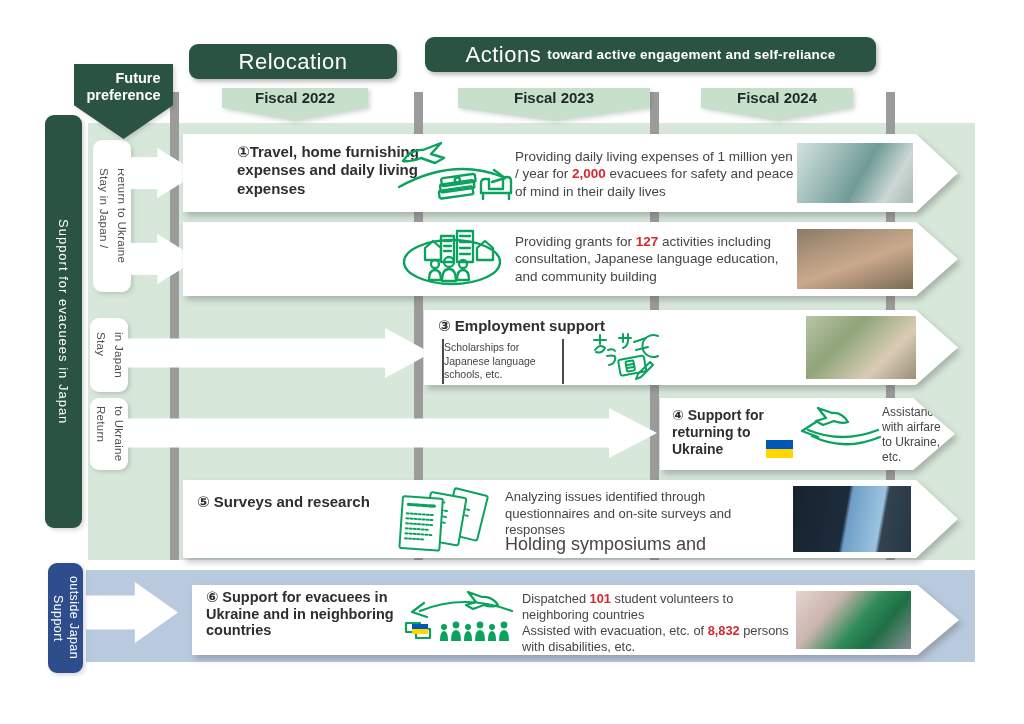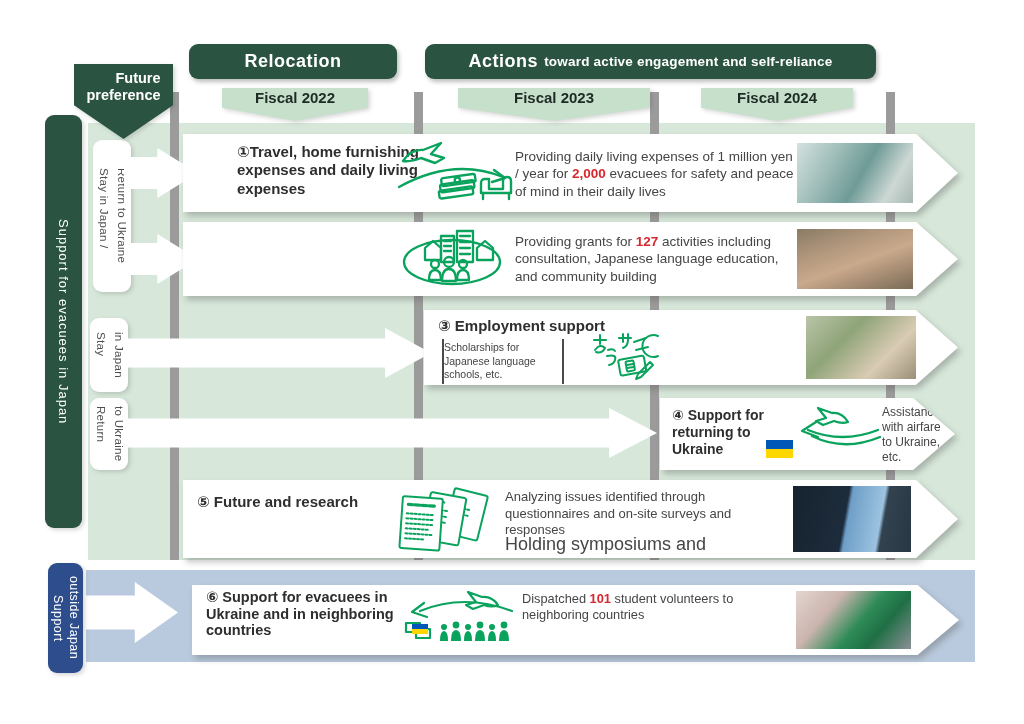--- a/index.html
+++ b/index.html
@@ -10,21 +10,21 @@
   
   .panel-green{background:#d7e8da;z-index:1;}
   .panel-blue{background:#b9cade;z-index:1;}
 
   
   .divider{background:#9b9b9b;z-index:2;width:9px;}
 
   
   .pill{background:#2a5441;border-radius:9px;color:#fff;display:flex;align-items:center;
         justify-content:center;z-index:5;}
-  .pill .lead{font-size:18px;font-weight:bold;letter-spacing:.5px;}
+  .pill .lead{font-size:22px;font-weight:normal;letter-spacing:.5px;}
   .pill .rest{font-size:13.5px;font-weight:bold;margin-left:6px;letter-spacing:.2px;}
 
   .shadow{filter:drop-shadow(2px 3px 2px rgba(70,70,70,.35));}
   .softshadow{filter:drop-shadow(2px 2px 2px rgba(90,90,90,.25));}
 
   
   .banner-wrap{position:absolute;z-index:5;}
   .banner{width:100%;height:100%;background:#c7e0cc;
           clip-path:polygon(0 0,100% 0,100% 60%,50% 100%,0 60%);
           display:flex;justify-content:center;}
@@ -94,21 +94,21 @@
   <div class="abs panel-blue" style="left:86px;top:570px;width:889px;height:92px;"></div>
 
   <div class="abs divider" style="left:170px;top:92px;height:468px;"></div>
   <div class="abs divider" style="left:414px;top:92px;height:468px;"></div>
   <div class="abs divider" style="left:650px;top:92px;height:468px;"></div>
   <div class="abs divider" style="left:886px;top:92px;height:468px;"></div>
 
   <div class="abs pill shadow" style="left:189px;top:44px;width:208px;height:35px;">
     <span class="lead">Relocation</span>
   </div>
-  <div class="abs pill shadow" style="left:425px;top:44px;width:451px;height:35px;">
+  <div class="abs pill shadow" style="left:425px;top:37px;width:451px;height:35px;">
     <span class="lead">Actions</span>
     <span class="rest">toward active engagement and self-reliance</span>
   </div>
 
   <div class="banner-wrap softshadow" style="left:222px;top:88px;width:146px;height:33px;">
     <div class="banner">
         <span>Fiscal 2022</span>
       </div>
   </div>
   <div class="banner-wrap softshadow" style="left:458px;top:88px;width:192px;height:33px;">
@@ -253,21 +253,21 @@
         </svg>
       </div>
       <div class="desc" style="left:222px;top:7px;width:66px;font-size:12px;line-height:1.25;">
         <span>Assistance with airfare to Ukraine, etc.</span>
       </div>
     </div>
   </div>
 
   <div class="row-wrap" style="left:183px;top:480px;width:775px;height:78px;">
     <div class="row clip-row-long">
-      <div class="title" style="left:14px;top:13px;width:240px;">⑤ Future and research</div>
+      <div class="title" style="left:14px;top:13px;width:240px;">⑤ Surveys and research</div>
       <div class="icon" style="left:214px;top:4px;">
         <svg width="104" height="70" viewBox="0 0 104 70" fill="none" stroke="#0aa35d" stroke-width="2" stroke-linejoin="round" stroke-linecap="round">
           <g transform="translate(58,4) rotate(14)">
               <rect x="0" y="0" width="34" height="46" rx="2" fill="#fff"></rect>
             <path d="M5 12 h8 M5 18 h14 M5 24 h14 M5 30 h10" stroke-dasharray="2 2"></path>
             </g>
           <g transform="translate(34,8) rotate(10)">
               <rect x="0" y="0" width="36" height="48" rx="2" fill="#fff"></rect>
             <path d="M5 8 h10 M5 16 h16 M5 22 h16 M5 28 h16 M5 34 h12" stroke-dasharray="2 2"></path>
             </g>
@@ -327,18 +327,21 @@
                 <circle cx="0" cy="0" r="3.4"></circle>
                 <path d="M-5 16 Q-5 5 0 5 Q5 5 5 16 Z"></path>
               </g>
           </g>
         </svg>
       </div>
       <div class="desc" style="left:330px;top:6px;width:276px;font-size:12.8px;line-height:1.25;">
         <div>
           <span>Dispatched  </span><span class="red">101</span><span> student volunteers to neighboring countries</span>
         </div>
+        <div>
+          <span>Assisted with evacuation, etc.  of </span><span class="red">8,832</span><span> persons with disabilities, etc.</span>
+        </div>
       </div>
       <div class="photo photo-volunteer" style="left:604px;top:6px;width:115px;height:58px;"></div>
     </div>
   </div>
 
 </div>
 
 </body></html>

